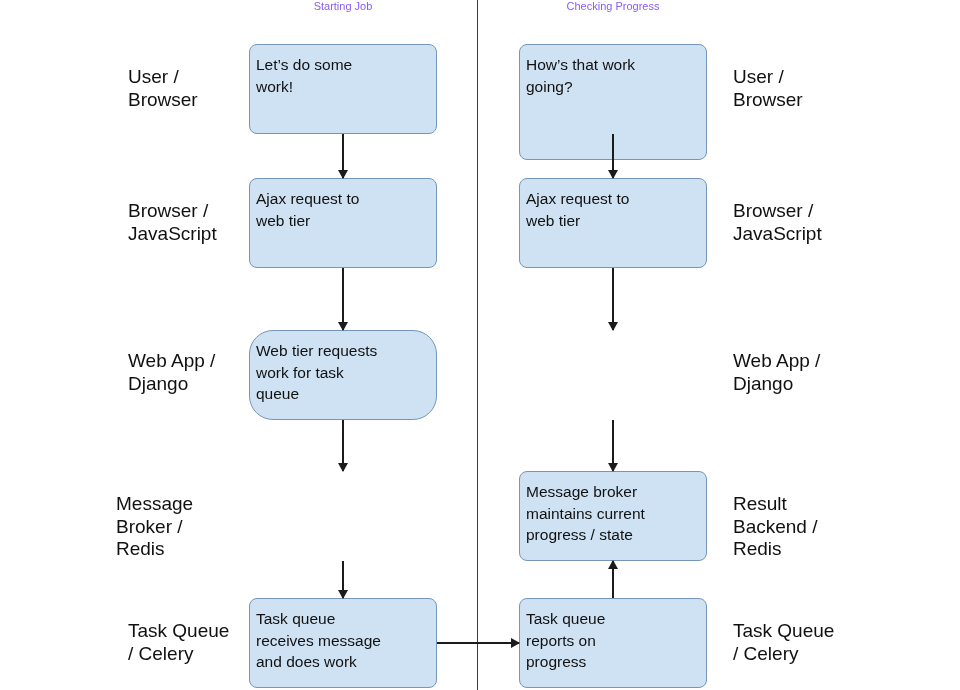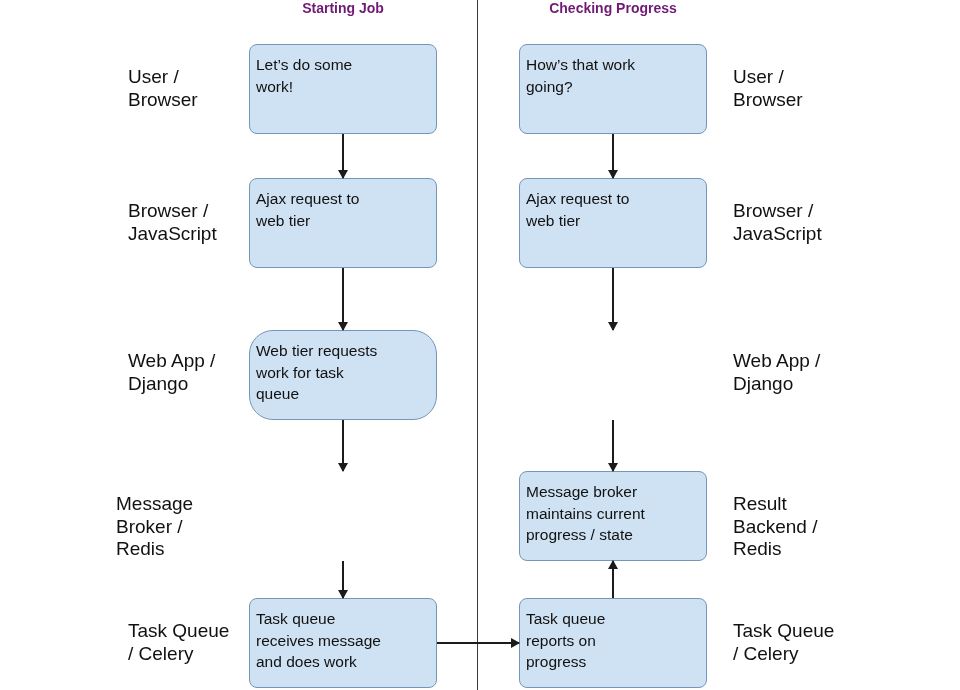--- a/index.html
+++ b/index.html
@@ -14,23 +14,23 @@
     position: relative;
     overflow: hidden;
   }
   #canvas {
     position: relative;
     width: 960px;
     height: 690px;
   }
   .col-title {
     position: absolute;
-    font-size: 14px;
-    font-weight: bold;
-    color: #701a75;
+    font-size: 11px;
+    font-weight: normal;
+    color: #8b5cf6;
     text-align: center;
     white-space: nowrap;
   }
   .divider {
     position: absolute;
     width: 1px;
     background: #3b3b3b;
   }
   .node {
     position: absolute;
@@ -143,21 +143,21 @@
 work!</div>
   <div class="node" style="left:249px; top:178px; width:188px; height:90px;">Ajax request to
 web tier</div>
   <div class="node" style="left:249px; top:330px; width:188px; height:90px;border-radius:24px;">Web tier requests
 work for task
 queue</div>
   <div class="node" style="left:249px; top:598px; width:188px; height:90px;">Task queue
 receives message
 and does work</div>
 
-  <div class="node" style="left:519px; top:44px; width:188px; height:90px;">How’s that work
+  <div class="node" style="left:519px; top:44px; width:188px; height:116px;">How’s that work
 going?</div>
   <div class="node" style="left:519px; top:178px; width:188px; height:90px;">Ajax request to
 web tier</div>
   <div class="node" style="left:519px; top:471px; width:188px; height:90px;">Message broker
 maintains current
 progress / state</div>
   <div class="node" style="left:519px; top:598px; width:188px; height:90px;">Task queue
 reports on
 progress</div>
 

